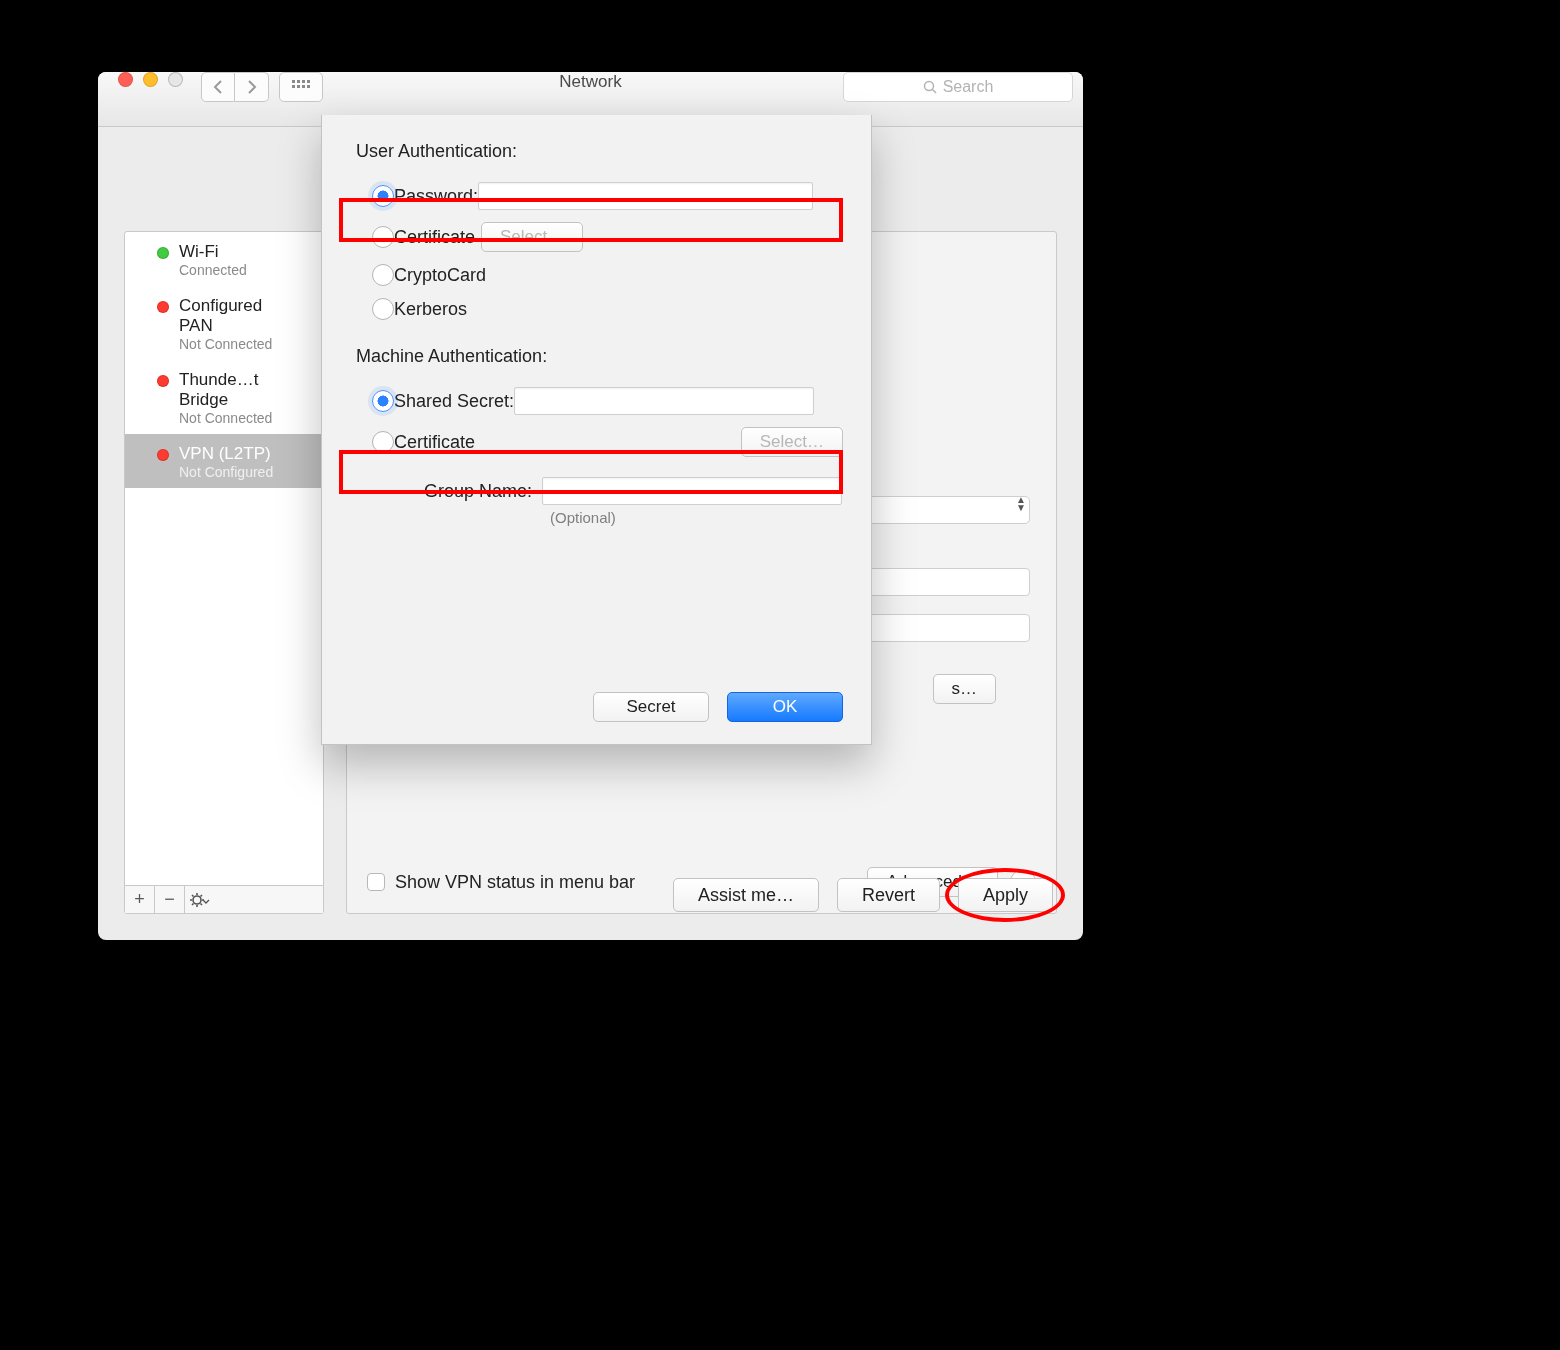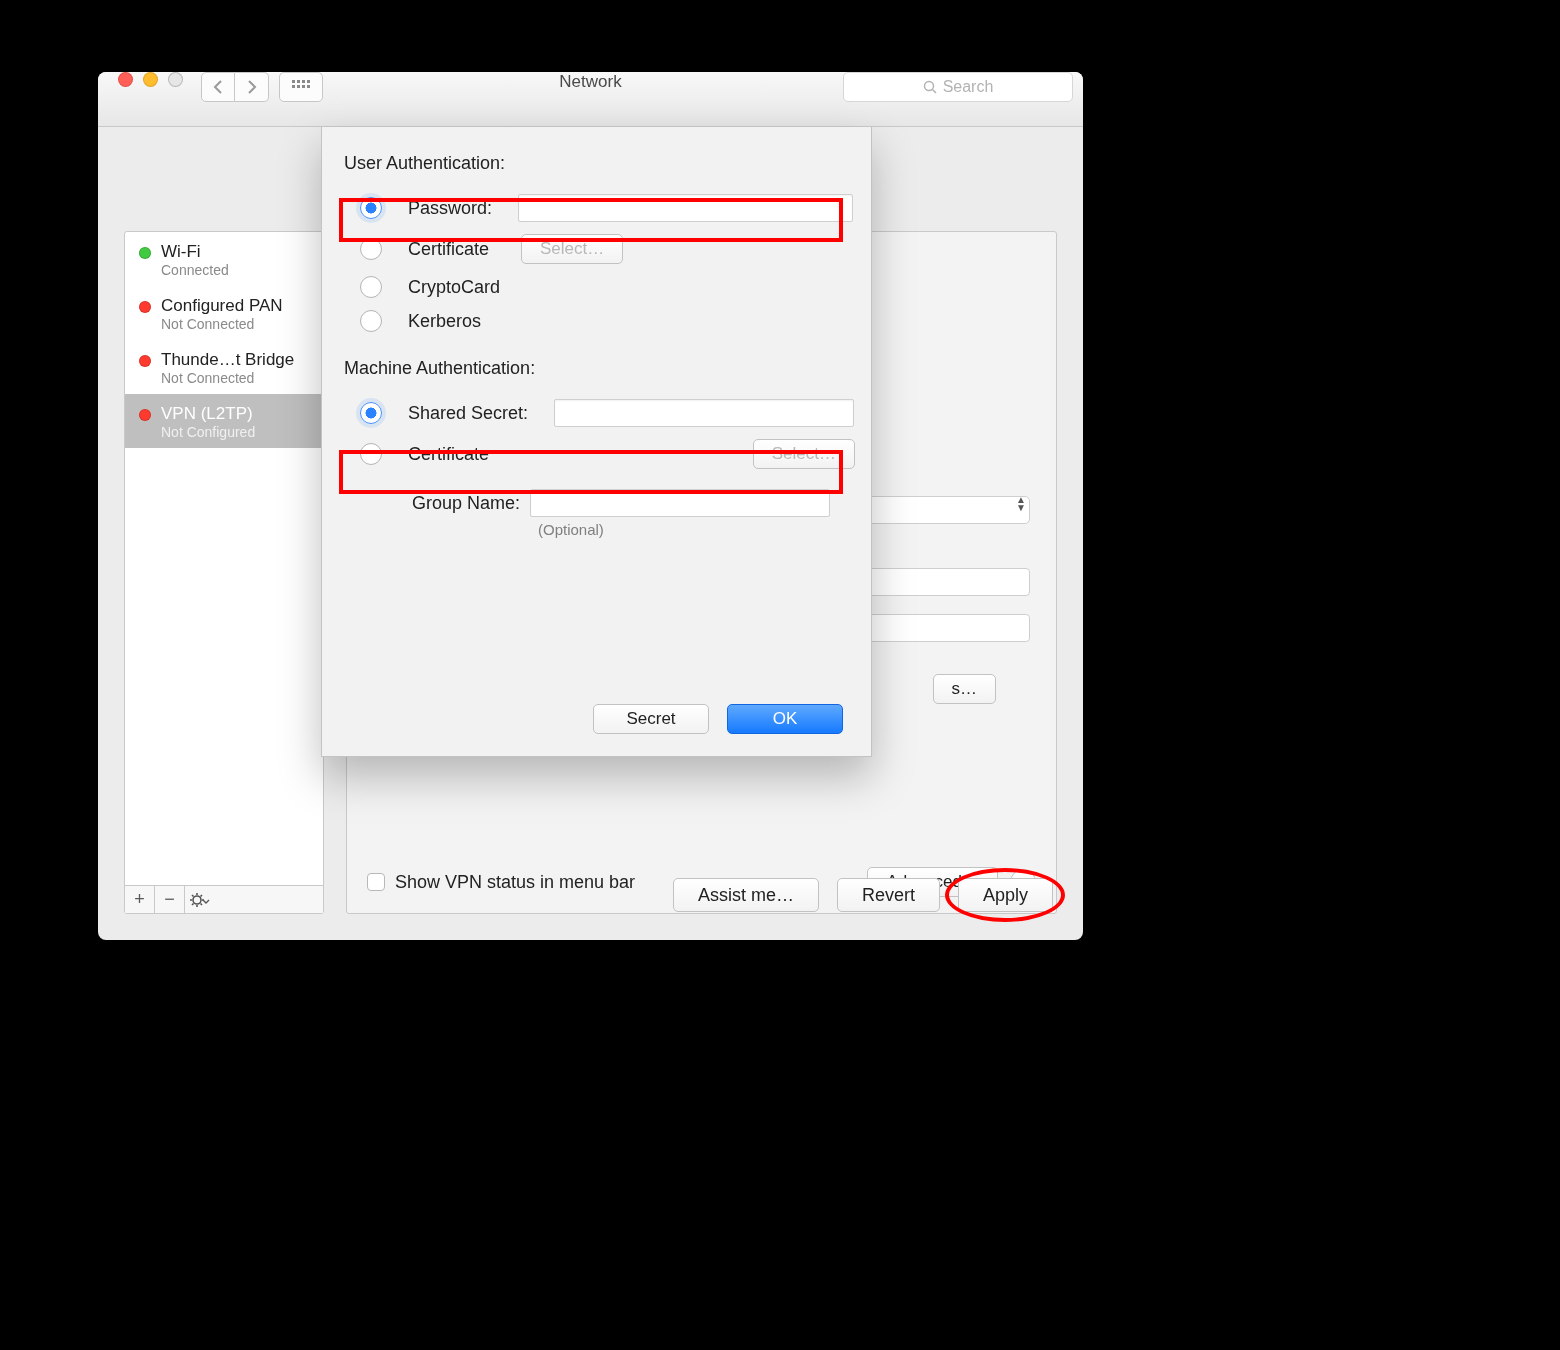--- a/index.html
+++ b/index.html
@@ -67,21 +67,21 @@
   }
   
   .body { flex:1; position:relative; padding:26px; display:flex; gap:22px;}
   
   .sidebar {
     width:200px; display:flex; flex-direction:column;
     border:1px solid #c9c9c9; border-radius:3px; background:#fff;
     margin-top:78px;
   }
   .slist { flex:1; overflow:hidden; }
-  .sitem { display:flex; gap:10px; padding:10px 14px 8px; align-items:flex-start;}
+  .sitem { display:flex; gap:10px; padding:10px 32px 8px; align-items:flex-start;}
   .sitem.selected { background:#bfbfbf; }
   .dot { width:12px; height:12px; border-radius:50%; margin-top:5px; flex:none;
          box-shadow: inset 0 0 0 1px rgba(0,0,0,.15);}
   .dot.green { background:#42cb40;}
   .dot.red { background:#ff3b30;}
   .sname { font-size:17px; line-height:20px; }
   .sitem.selected .sname { color:#fff; }
   .sstatus { font-size:14px; color:#8a8a8a; }
   .sitem.selected .sstatus { color:#f0f0f0; }
   .sfoot {
@@ -131,28 +131,28 @@
   .footer {
     position:absolute; right:30px; bottom:28px; display:flex; gap:18px;margin-top:28px;
   }
   .footer .macbtn { height:34px; padding:0 24px; font-size:18px;}
   .ellipse-apply {
     position:absolute; right:18px; bottom:18px; width:120px; height:54px;
     border:4px solid #ff0000; border-radius:50%; pointer-events:none;
   }
   
   .sheet {
-    position:absolute; top:55px; left:223px; width:551px; height:630px;
+    position:absolute; top:43px; left:223px; width:551px; height:630px;
     background:#f2f2f2; border:1px solid #c3c3c3; border-top:none;
     box-shadow:0 20px 40px rgba(0,0,0,0.25);
-    padding:26px 16px 20px;
+    padding:26px 28px 20px;
   }
   .sect-label { font-size:18px; margin-bottom:14px; margin-left:6px;}
   .optrow {
-    display:flex; align-items:center; gap:26px; padding:6px 0 6px 22px;
+    display:flex; align-items:center; gap:0; padding:6px 0 6px 22px;
     position:relative;
   }
   .radio {
     width:22px; height:22px; border-radius:50%; border:1px solid #b4b4b4;
     background:#fff; flex:none; position:relative;
   }
   .radio.sel { border-color:#4a90ff; background:radial-gradient(circle at 50% 50%, #2a82ff 0 38%, #fff 40% 100%); box-shadow:0 0 0 4px rgba(43,130,255,0.12);}
   .optlabel { font-size:18px; }
   .txtinput {
     height:28px; border:1px solid #cfcfcf; background:#fff; border-radius:2px;

